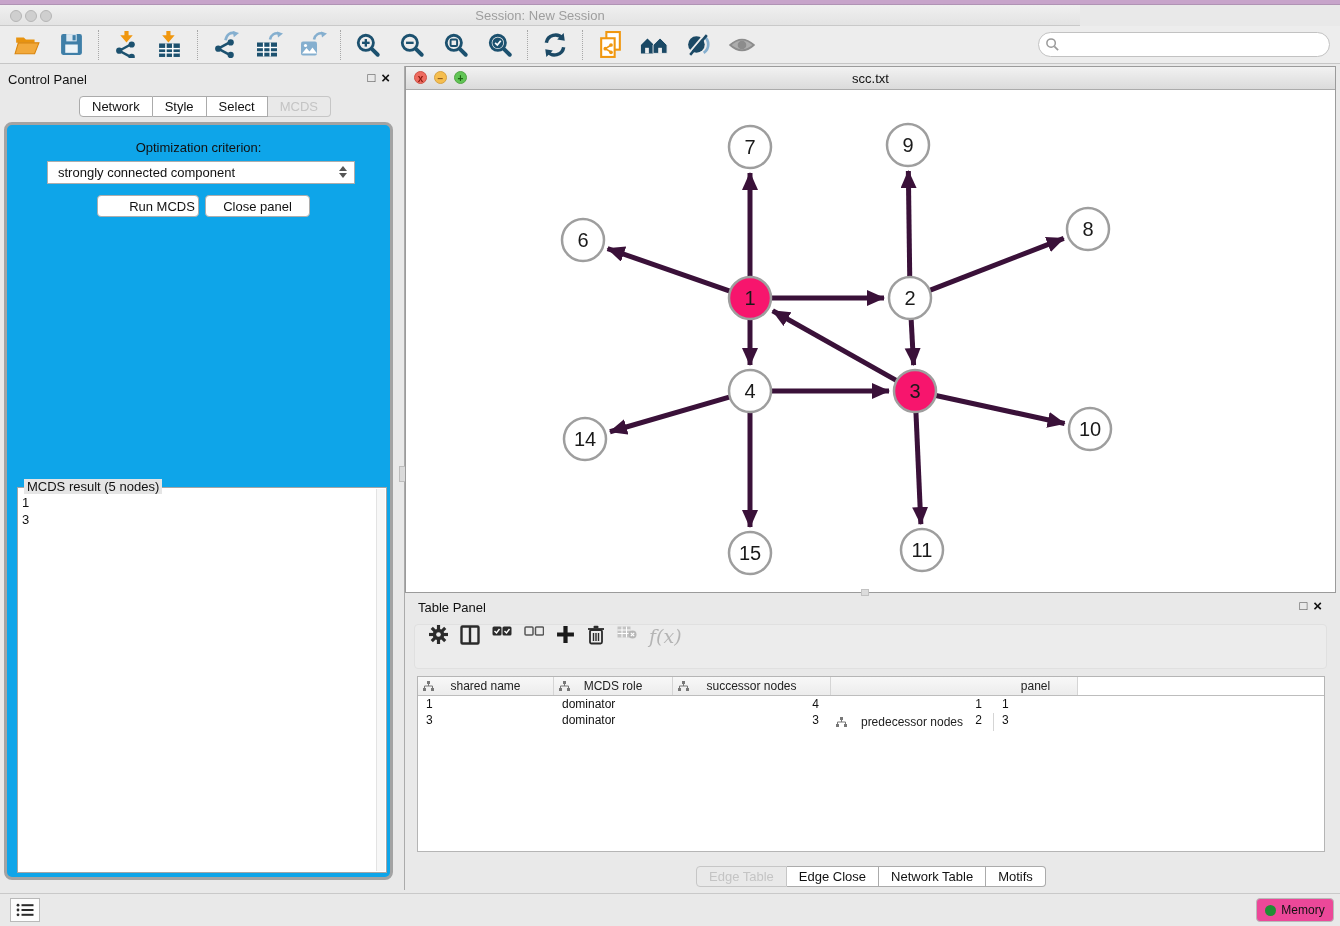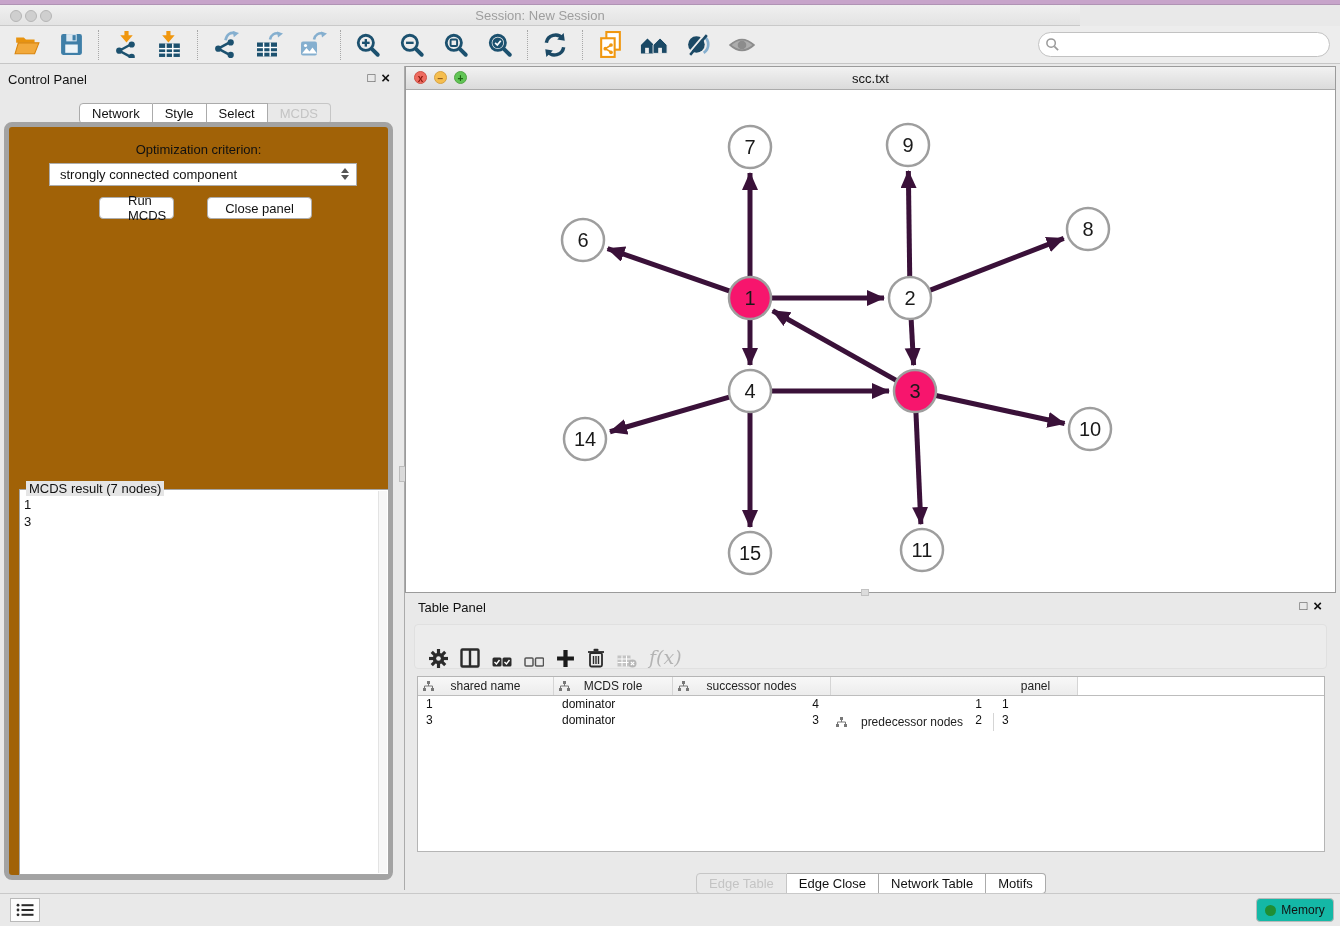--- a/index.html
+++ b/index.html
@@ -26,41 +26,41 @@
   .search-input { border:none; outline:none; flex:1; height:20px; font-size:13px; background:transparent; }
 
   
   .control-panel { position:absolute; left:0; top:66px; width:398px; height:824px; }
   .cp-header { position:absolute; left:0; top:0; width:100%; height:26px; }
   .panel-title { position:absolute; left:8px; top:6px; font-size:13px; color:#111; }
   .win-btns { position:absolute; right:8px; top:5px; display:flex; gap:6px; align-items:center; }
   .wb-float { font-size:13px; color:#444; line-height:14px; }
   .wb-close { font-size:15px; font-weight:bold; color:#111; line-height:14px; }
 
-  .seg-tabs { position:absolute; display:flex;margin-top:7px; }
+  .seg-tabs { position:absolute; display:flex; }
   .seg-tab { height:21px; border:1px solid #ABABAB; border-left:none; background:#fff;
     font-size:13px; color:#111; display:flex; align-items:center; justify-content:center; padding:0 12px; }
   .seg-tab:first-child { border-left:1px solid #ABABAB; border-radius:4px 0 0 4px; }
   .seg-tab:last-child { border-radius:0 4px 4px 0; }
   .seg-tab.active { background:#E9E9E9; color:#C4C4C4; border-color:#C6C6C6; }
   .cp-tabs { left:79px; top:30px; }
 
   .cp-body { position:absolute; left:4px; top:56px; width:389px; height:758px;
-    background:#a16207; border:5px solid #a3a3a3; border-radius:8px; }
+    background:#0ea5e9; border:3px solid #a3a3a3; border-radius:8px; }
   .opt-label { position:absolute; left:0; right:0; top:15px; text-align:center; font-size:13px; color:#111; }
   .dropdown { position:absolute; left:40px; top:36px; width:308px; height:23px; background:#fff;
     border:1px solid #ADADAD; border-radius:0; display:flex; align-items:center; padding:0 22px 0 10px;
     font-size:13px; color:#111; }
   .dd-arrows { position:absolute; right:7px; top:4px; display:flex; flex-direction:column; gap:2px; }
   .dd-arrows i { display:block; width:0; height:0; border-left:4px solid transparent; border-right:4px solid transparent; }
   .dd-up { border-bottom:5px solid #555; }
   .dd-down { border-top:5px solid #555; }
   .cp-btn { position:absolute; top:70px; height:22px; background:#fff; border:1px solid #ADADAD;
     border-radius:4px; font-size:13px; color:#111; display:flex; align-items:center; justify-content:center; }
-  .btn-run { left:90px; width:75px;padding-left:28px; }
+  .btn-run { left:90px; width:102px;padding-left:28px; }
   .btn-close { left:198px; width:105px; }
 
   .result-box { position:absolute; left:10px; top:362px; width:370px; height:386px;
     border:1px solid #A5A5A5; background:#fff; }
   .result-legend { position:absolute; left:6px; top:-9px; background:#E5E5E5; padding:0 3px; font-size:13px; color:#111; }
   .result-items { position:absolute; left:4px; top:6px; font-size:13px; color:#111; line-height:17px; white-space:pre-line; }
   .result-scroll { position:absolute; right:1px; top:1px; bottom:1px; width:9px; background:#F7F7F7; border-left:1px solid #E3E3E3; }
 
   
   .v-divider { position:absolute; left:404px; top:66px; width:1px; height:824px; background:#ABABAB; }
@@ -76,21 +76,21 @@
     font-size:10px; font-weight:bold; text-align:center; line-height:13px; }
   .t-red { left:8px; background:#EE6B60; border:1px solid #CE5347; color:#8E1A10; }
   .t-yellow { left:28px; background:#F5BE4F; border:1px solid #D6A243; color:#90591A; }
   .t-green { left:48px; background:#61C555; border:1px solid #54A546; color:#1A6511; }
   .graph-area { position:absolute; left:0; top:23px; width:929px; height:502px; }
   .net-grip { position:absolute; left:455px; bottom:-4px; width:8px; height:7px; background:#DCDCDC; border:1px solid #C2C2C2; }
 
   
   .table-panel { position:absolute; left:405px; top:594px; width:931px; height:296px; }
   .tp-toolbar { position:absolute; left:9px; top:30px; width:913px; height:45px;
-    background:#ECECEC; border:1px solid #E0E0E0; border-radius:4px; display:flex; align-items:flex-end; gap:12px; padding-left:14px; }
+    background:#ECECEC; border:1px solid #E0E0E0; border-radius:4px; display:flex; align-items:flex-start; gap:12px; padding-left:14px; }
   .tp-icon { display:flex; align-items:center; justify-content:center; }
   .fx-label { font-family:"DejaVu Serif", serif; font-style:italic; font-size:19px; color:#B4B4B4; }
 
   .data-table { position:absolute; left:12px; top:82px; width:908px; height:176px;
     background:#fff; border:1px solid #B5B5B5; }
   .dt-header { display:flex; height:19px; background:linear-gradient(#F8F8F8,#ECECEC); border-bottom:1px solid #BDBDBD; }
   .th { position:relative; display:flex; align-items:center; justify-content:center;
     font-size:12px; color:#222; border-right:1px solid #D5D5D5; height:100%; }
   .th .tree-ic { position:absolute; left:5px; top:4px; }
   .th.filler { flex:1; border-right:none; background:#fff; }
@@ -99,21 +99,21 @@
   .td.al { text-align:left; padding-left:8px; }
   .td.ar { text-align:right; padding-right:12px; }
 
   .tp-tabs { left:291px; top:272px; }
 
   
   .status-bar { position:absolute; left:0; top:893px; width:1340px; height:33px;
     background:#E9E9E9; border-top:1px solid #C9C9C9; }
   .list-btn { position:absolute; left:10px; top:4px; width:30px; height:24px; background:#FDFDFD;
     border:1px solid #B9B9B9; display:flex; align-items:center; justify-content:center; }
-  .memory-btn { position:absolute; right:6px; top:4px; width:78px; height:24px; background:#14b8a6;
+  .memory-btn { position:absolute; right:6px; top:4px; width:78px; height:24px; background:#ec4899;
     border:1px solid #B9B9B9; border-radius:4px; display:flex; align-items:center; justify-content:center; gap:5px;
     font-size:12px; color:#111; }
   .mem-dot { width:11px; height:11px; border-radius:50%; background:#1F8E34; }
 </style>
 </head>
 <body>
 
 <div class="purple-strip"></div>
 <div class="titlebar">
   <span class="tl-dot" style="left:10px"></span>
@@ -314,21 +314,21 @@
     <div class="dropdown">
       <span>strongly connected component</span>
       <span class="dd-arrows">
           <i class="dd-up"></i>
           <i class="dd-down"></i>
         </span>
     </div>
     <div class="cp-btn btn-run">Run MCDS</div>
     <div class="cp-btn btn-close">Close panel</div>
     <div class="result-box">
-      <span class="result-legend">MCDS result (7 nodes)</span>
+      <span class="result-legend">MCDS result (5 nodes)</span>
       <div class="result-items">1
 3</div>
       <div class="result-scroll"></div>
     </div>
   </div>
 </div>
 
 <div class="v-divider"></div>
 <div class="v-grip"></div>
 

